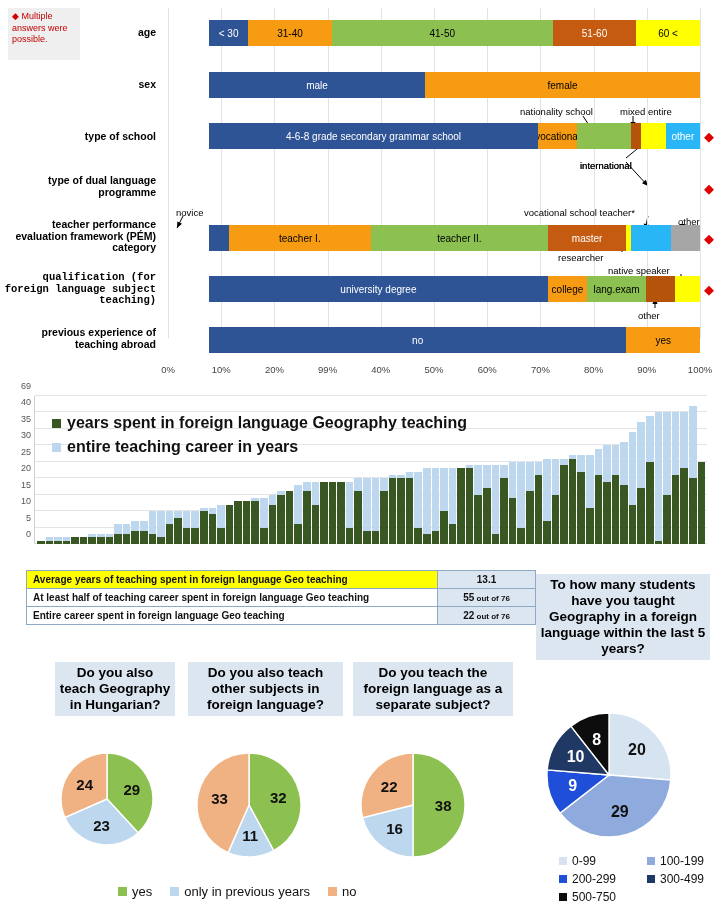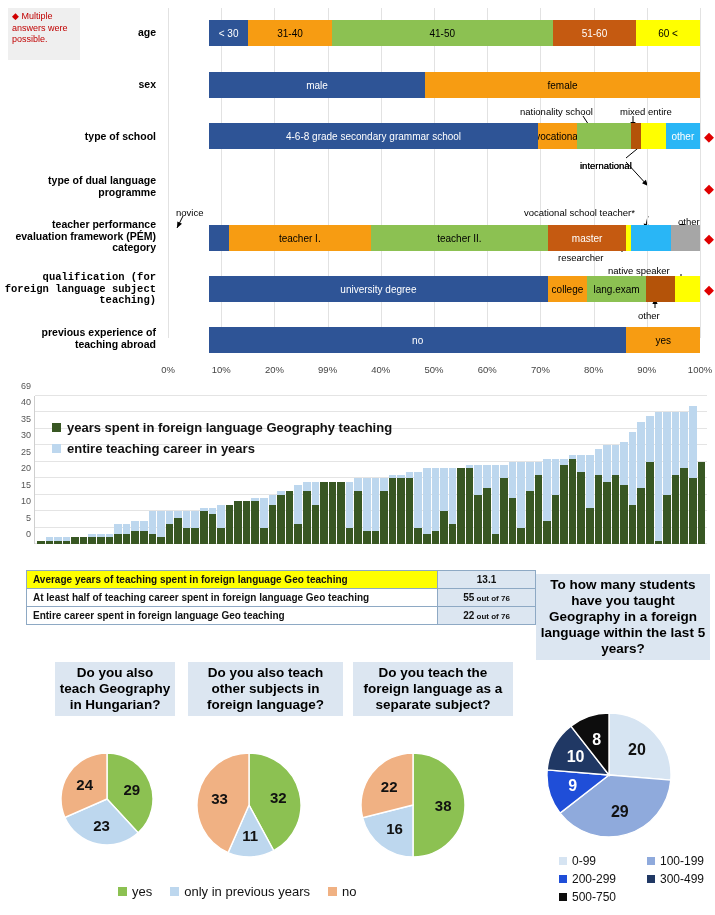--- a/index.html
+++ b/index.html
@@ -53,21 +53,21 @@
               border-left:1px solid #cfcfcf; }
   .cgrid { position:absolute; left:0; right:0; height:1px; background:#e4e4e4; }
   .cytick { position:absolute; right:calc(100% + 4px); font-size:9px; color:#555;
             transform:translateY(-50%); }
   #col-bars { position:absolute; left:2px; right:2px; bottom:0; top:0;
               display:flex; align-items:flex-end; gap:1px; }
   .colbar { flex:1 1 0; display:flex; flex-direction:column; justify-content:flex-end; }
   .colbar .upper { background:#bdd7ee; width:100%; }
   .colbar .lower { background:#385723; width:100%; }
 
-  .legend-col { position:absolute; left:52px; top:28px; font-size:13px; }
+  .legend-col { position:absolute; left:52px; top:22px; font-size:16px; }
   .legend-col div { display:flex; align-items:center; margin-bottom:6px; font-weight:bold; }
   .lsq { width:9px; height:9px; margin-right:6px; display:inline-block; }
 
   
   #summary-table { position:absolute; left:26px; top:570px; width:510px;
                    border-collapse:collapse; }
   #summary-table td { border:1px solid #8ea9c4; font-size:10px; font-weight:bold;
                       padding:2px 6px; height:18px; }
   #summary-table td.lab { text-align:left; }
   #summary-table td.val { text-align:center; width:98px; background:#dce6f1; }

